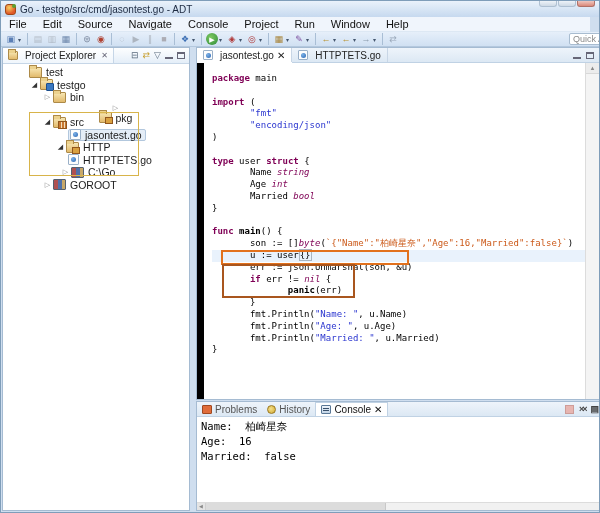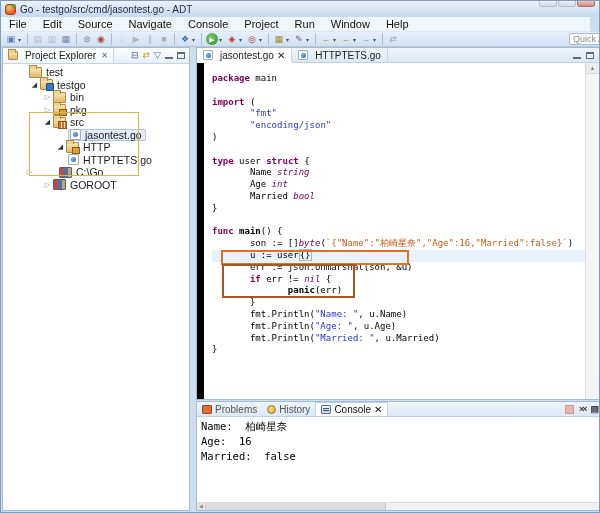--- a/index.html
+++ b/index.html
@@ -228,21 +228,21 @@
             <span>testgo</span>
           </span>
         </div>
         <div class="trow" style="padding-left: 39px;">
           <span class="arrow col">▷</span>
           <span style="display: inline-flex; align-items: center;">
             <span class="ic ic-folder"></span>
             <span>bin</span>
           </span>
         </div>
-        <div class="trow" style="padding-left: 39px;">
+        <div class="trow" style="padding-left: 39px; flex-direction: column;">
           <span class="arrow col">▷</span>
           <span style="display: inline-flex; align-items: center;">
             <span class="ic ic-pkgfolder"></span>
             <span>pkg</span>
           </span>
         </div>
         <div class="trow" style="padding-left: 39px;">
           <span class="arrow">◢</span>
           <span style="display: inline-flex; align-items: center;">
             <span class="ic ic-srcfolder"></span>
@@ -261,21 +261,21 @@
             <span class="ic ic-pkgfolder"></span>
             <span>HTTP</span>
           </span>
         </div>
         <div class="trow" style="padding-left: 65px;">
           <span style="display: inline-flex; align-items: center;">
             <span class="ic ic-gofile"></span>
             <span>HTTPTETS.go</span>
           </span>
         </div>
-        <div class="trow" style="padding-left: 21px; gap: 24px;">
+        <div class="trow" style="padding-left: 57px;">
           <span class="arrow col">▷</span>
           <span style="display: inline-flex; align-items: center;">
             <span class="ic ic-library"></span>
             <span>C:\Go</span>
           </span>
         </div>
         <div class="trow" style="padding-left: 39px;">
           <span class="arrow col">▷</span>
           <span style="display: inline-flex; align-items: center;">
             <span class="ic ic-library"></span>

